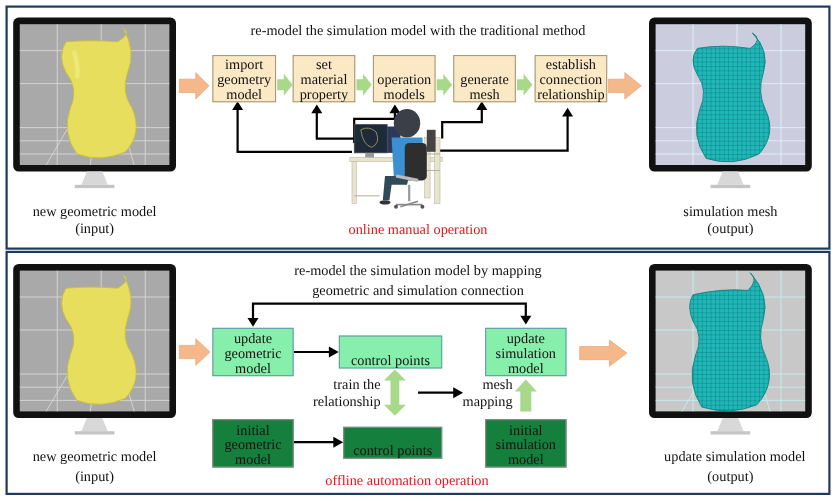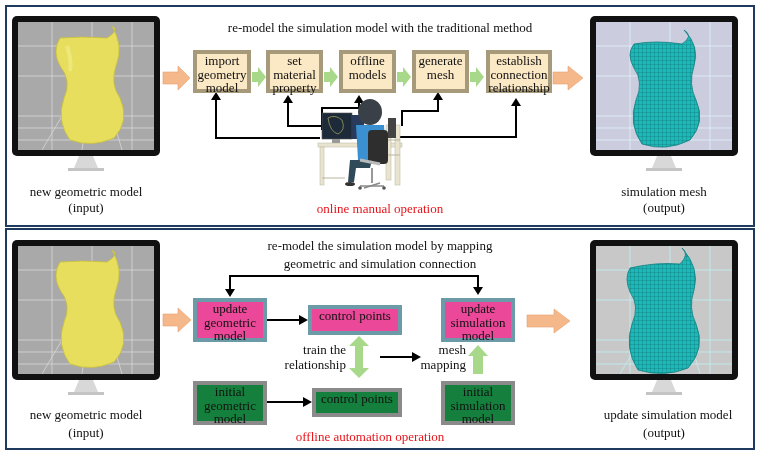--- a/index.html
+++ b/index.html
@@ -2,24 +2,24 @@
 <html><head>
 <meta charset="utf-8">
 <style>
   html, body { margin: 0; padding: 0; background: #ffffff; }
   body { width: 762px; height: 455px; position: relative; overflow: hidden;
          font-family: "Liberation Serif", "DejaVu Serif", serif; color: #111; }
   .panel { position: absolute; left: 5px; width: 750px; border: 2px solid #1f3a5f; box-sizing: border-box; background: #fff; }
   #panel-top { top: 5px; height: 222px; }
   #panel-bottom { top: 228px; height: 222px; }
   .txt { position: absolute; text-align: center; font-size: 13px; line-height: 15px; white-space: nowrap; }
-  .box { position: absolute; display: flex; align-items: flex-start; justify-content: center; text-align: center;
-         font-size: 13px; line-height: 13.5px; box-sizing: border-box; border: 4px solid #a16207; }
+  .box { position: absolute; display: flex; align-items: flex-end; justify-content: center; text-align: center;
+         font-size: 13px; line-height: 13.5px; box-sizing: border-box; border: 1px solid #a16207; }
   .box.tan { background: #fbe8c4; border-color: #a79a7a; }
-  .box.cyan { background: #ec4899; border-color: #6b9aa8; }
+  .box.cyan { background: #86efac; border-color: #6b9aa8; }
   .box.gray { background: #15803d; border-color: #8a8a8a; }
   .red { color: #e8141a; }
   .monitor { position: absolute; }
   svg { position: absolute; left: 0; top: 0; overflow: visible; }
 </style>
 </head>
 <body>
 
 <div id="panel-top" class="panel"></div>
 
@@ -78,21 +78,21 @@
   </g>
 </svg>
 
 <div class="box tan" style="left:193px;top:50px;width:58px;height:43px;">
   <div><span>import</span><br><span>geometry</span><br><span>model</span></div>
 </div>
 <div class="box tan" style="left:266px;top:50px;width:57px;height:43px;">
   <div><span>set</span><br><span>material</span><br><span>property</span></div>
 </div>
 <div class="box tan" style="left:339px;top:50px;width:57px;height:43px;">
-  <div><span>offline</span><br><span>models</span></div>
+  <div><span>operation</span><br><span>models</span></div>
 </div>
 <div class="box tan" style="left:412px;top:50px;width:57px;height:43px;">
   <div><span>generate</span><br><span>mesh</span></div>
 </div>
 <div class="box tan" style="left:486px;top:50px;width:66px;height:43px;">
   <div><span>establish</span><br><span>connection</span><br><span>relationship</span></div>
 </div>
 
 <svg width="762" height="455">
   <g>

